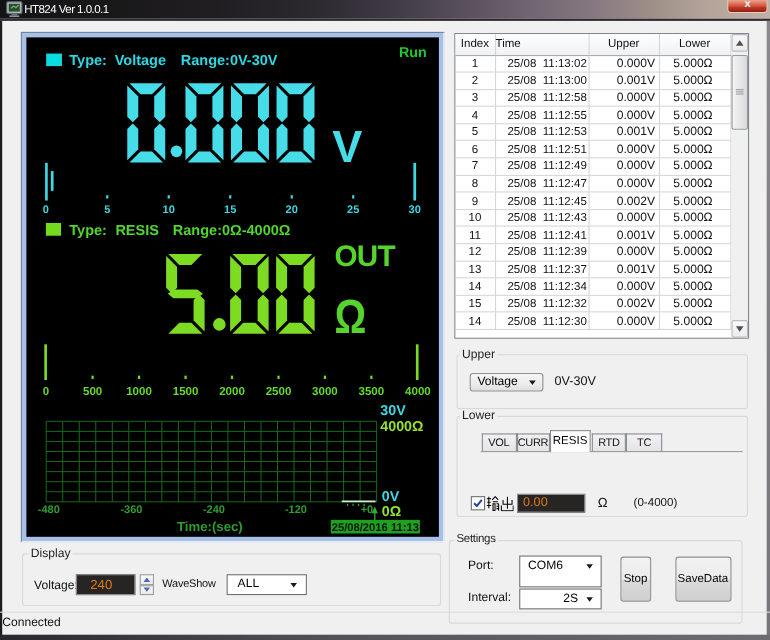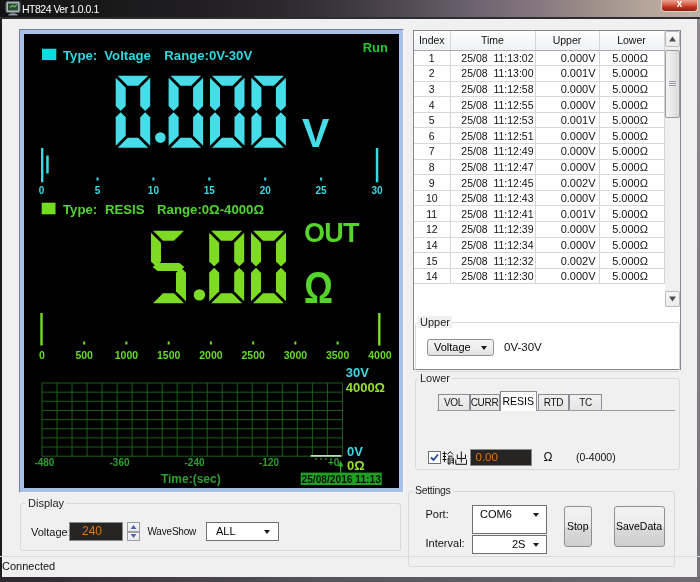--- a/index.html
+++ b/index.html
@@ -16,21 +16,21 @@
 #b-left { left:0; top:19px; width:2px; height:559px; background:#1d1c1f; }
 #b-right { left:697px; top:19px; width:3px; height:559px; background:linear-gradient(#8b898d,#77757a); }
 #b-bottom { left:0; top:577px; width:700px; height:5px; background:linear-gradient(to right,#2a282c,#55535a 45%,#6e6c72); }
 
 
 #panel { left:19px; top:29px; width:385px; height:464px; background:#a8bfe8;
   border:1px solid; border-color:#75849e #f8f8f8 #f8f8f8 #75849e; }
 #panelin { position:absolute; left:4px; top:4px; width:375px; height:454px; background:#000; }
 
 
-#grid { left:413px; top:30px; width:268px; height:340px; background:#fff; border:1px solid #828790; overflow:hidden; }
+#grid { left:413px; top:30px; width:268px; height:278px; background:#fff; border:1px solid #828790; overflow:hidden; }
 #grid table { border-collapse:collapse; table-layout:fixed; width:251px; font-size:10.5px; color:#111; }
 #grid col.ci { width:36px; } #grid col.ct { width:85px; } #grid col.cu { width:64px; } #grid col.cl { width:65px; } #grid col.cf { width:1px; }
 #grid th { height:19px; font-weight:normal; background:linear-gradient(to bottom,#ffffff,#f6f7f9 55%,#f0f1f3);
   border-right:1px solid #d5d5d5; border-bottom:1px solid #a8adb5; text-align:center; font-size:10.5px; }
 #grid td { height:15.6px; border-right:1px solid #d5d5d5; border-bottom:1px solid #d8d8d8; white-space:nowrap; overflow:hidden; }
 #grid td.c-i { text-align:center; }
 #grid td.c-t { text-align:right; padding-right:1px; }
 #grid td.c-u { text-align:right; padding-right:3px; font-size:11px; }
 #grid td.c-l { text-align:center; padding-right:3px; font-size:11px; }
 #grid th.c-f, #grid td.c-f { border-right:none; }
@@ -198,21 +198,21 @@
 <colgroup>
         <col class="ci">
         <col class="ct">
         <col class="cu">
         <col class="cl">
         <col class="cf">
       </colgroup>
 <tbody>
         <tr>
           <th class="c-i">Index</th>
-          <th class="c-t" style="text-align:center;">Time</th>
+          <th class="c-t" style="text-align:left;">Time</th>
           <th class="c-u" style="text-align:center;">Upper</th>
           <th class="c-l" style="text-align:center;">Lower</th>
           <th class="c-f"></th>
         </tr>
 <tr>
           <td class="c-i">1</td>
           <td class="c-t">25/08&nbsp;&nbsp;11:13:02</td>
           <td class="c-u">0.000V</td>
           <td class="c-l">5.000Ω</td>
           <td class="c-f"></td>
@@ -284,20 +284,27 @@
           <td class="c-i">11</td>
           <td class="c-t">25/08&nbsp;&nbsp;11:12:41</td>
           <td class="c-u">0.001V</td>
           <td class="c-l">5.000Ω</td>
           <td class="c-f"></td>
         </tr>
 <tr>
           <td class="c-i">12</td>
           <td class="c-t">25/08&nbsp;&nbsp;11:12:39</td>
           <td class="c-u">0.000V</td>
+          <td class="c-l">5.000Ω</td>
+          <td class="c-f"></td>
+        </tr>
+<tr>
+          <td class="c-i">13</td>
+          <td class="c-t">25/08&nbsp;&nbsp;11:12:37</td>
+          <td class="c-u">0.001V</td>
           <td class="c-l">5.000Ω</td>
           <td class="c-f"></td>
         </tr>
 <tr>
           <td class="c-i">14</td>
           <td class="c-t">25/08&nbsp;&nbsp;11:12:34</td>
           <td class="c-u">0.000V</td>
           <td class="c-l">5.000Ω</td>
           <td class="c-f"></td>
         </tr>

